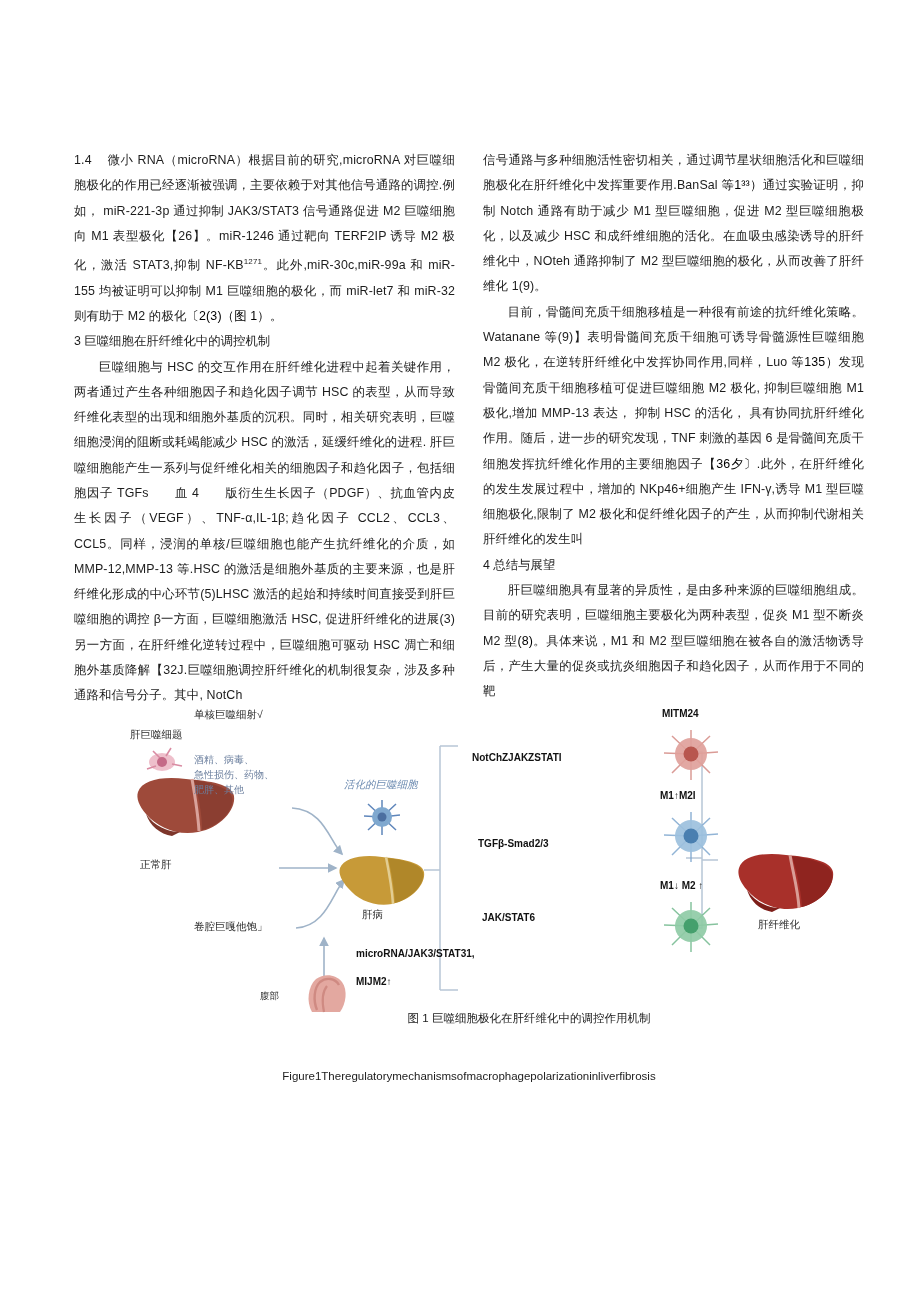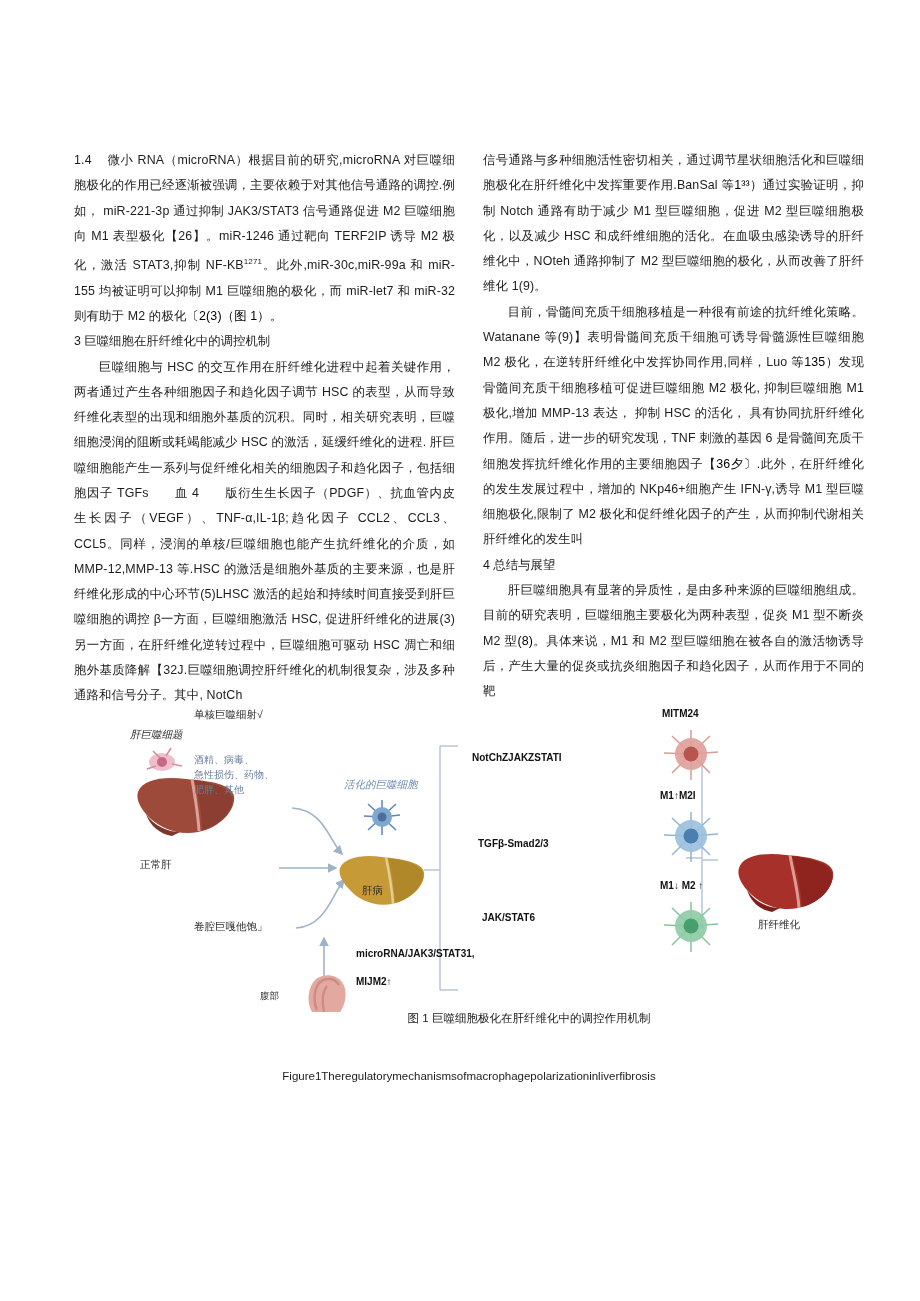--- a/index.html
+++ b/index.html
@@ -216,30 +216,30 @@
         <circle cx="31" cy="28" r="7.5" fill="#45a06d"></circle>
       </svg>
 
       <svg class="art" style="left:660px; top:140px;" width="102" height="82" viewBox="0 0 102 82">
         <path d="M5 38 C9 26 28 22 52 25 C76 27 97 31 99 42 C101 56 86 74 64 78 C44 82 25 74 13 60 C6 52 3 44 5 38 Z" fill="#a8302a"></path>
         <path d="M58 26 C72 28 95 32 98 43 C101 55 88 72 68 77 C67 58 62 40 58 26 Z" fill="#8f241f"></path>
         <path d="M56 25 C59 43 64 60 65 78" stroke="#d99d96" stroke-width="3" fill="none"></path>
         <path d="M13 60 C21 72 34 78 46 78 L38 82 C26 80 17 72 13 60 Z" fill="#7d1e19"></path>
       </svg>
 
-      <div class="fig-label" style="left:56px; top:38px;font-style:italic;">肝巨噬细题</div>
+      <div class="fig-label" style="left:56px; top:38px;">肝巨噬细题</div>
       <div class="fig-label" style="left:66px; top:168px;">正常肝</div>
 
       <div class="fig-label" style="left:120px; top:18px;">单核巨噬细射√</div>
       <div class="fig-label multiline" style="left:120px; top:62px; font-size:10px;">酒精、病毒、
 急性损伤、药物、
 肥胖、其他</div>
 
       <div class="fig-label" style="left:270px; top:88px; color:#6b8ab0;font-style:italic;">活化的巨噬细胞</div>
-      <div class="fig-label" style="left:288px; top:194px;">肝病</div>
+      <div class="fig-label" style="left:288px; top:218px;">肝病</div>
 
       <div class="fig-label" style="left:120px; top:230px;">卷腔巨嘎他饱」</div>
       <div class="fig-label" style="left:186px; top:300px; font-size:9.5px;">腹部</div>
 
       <div class="fig-label bold" style="left:282px; top:258px;">microRNA/JAK3/STAT31,</div>
       <div class="fig-label bold" style="left:282px; top:286px;">MIJM2↑</div>
 
       <div class="fig-label bold" style="left:398px; top:62px;">NotChZJAKZSTATI</div>
       <div class="fig-label bold" style="left:404px; top:148px;">TGFβ-Smad2/3</div>
       <div class="fig-label bold" style="left:408px; top:222px;">JAK/STAT6</div>

